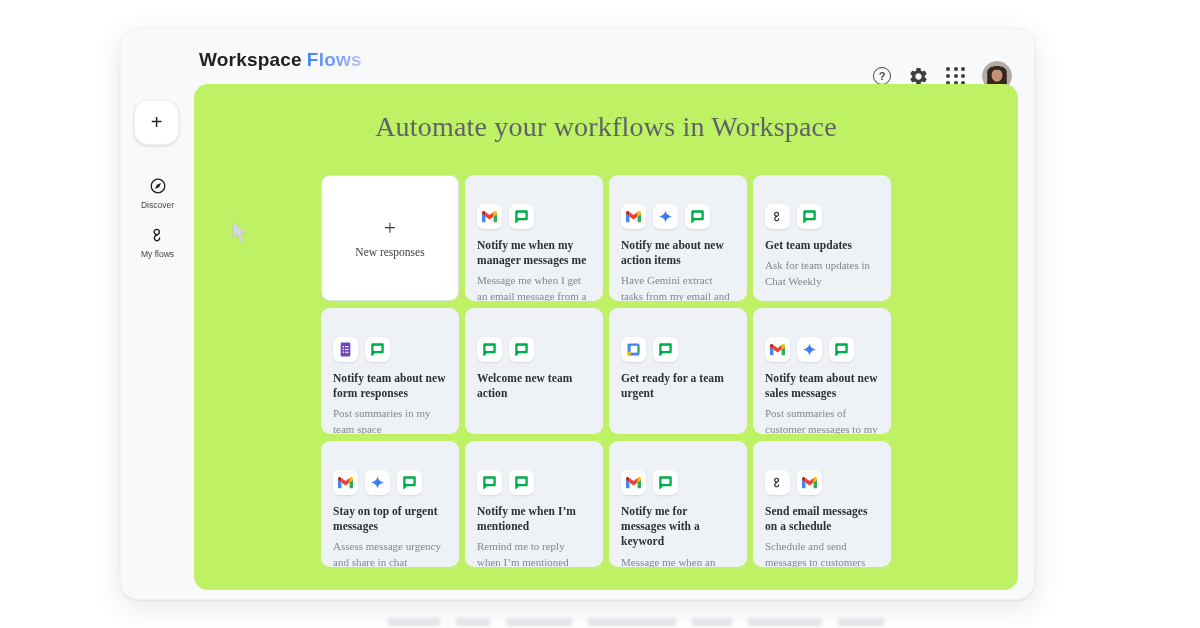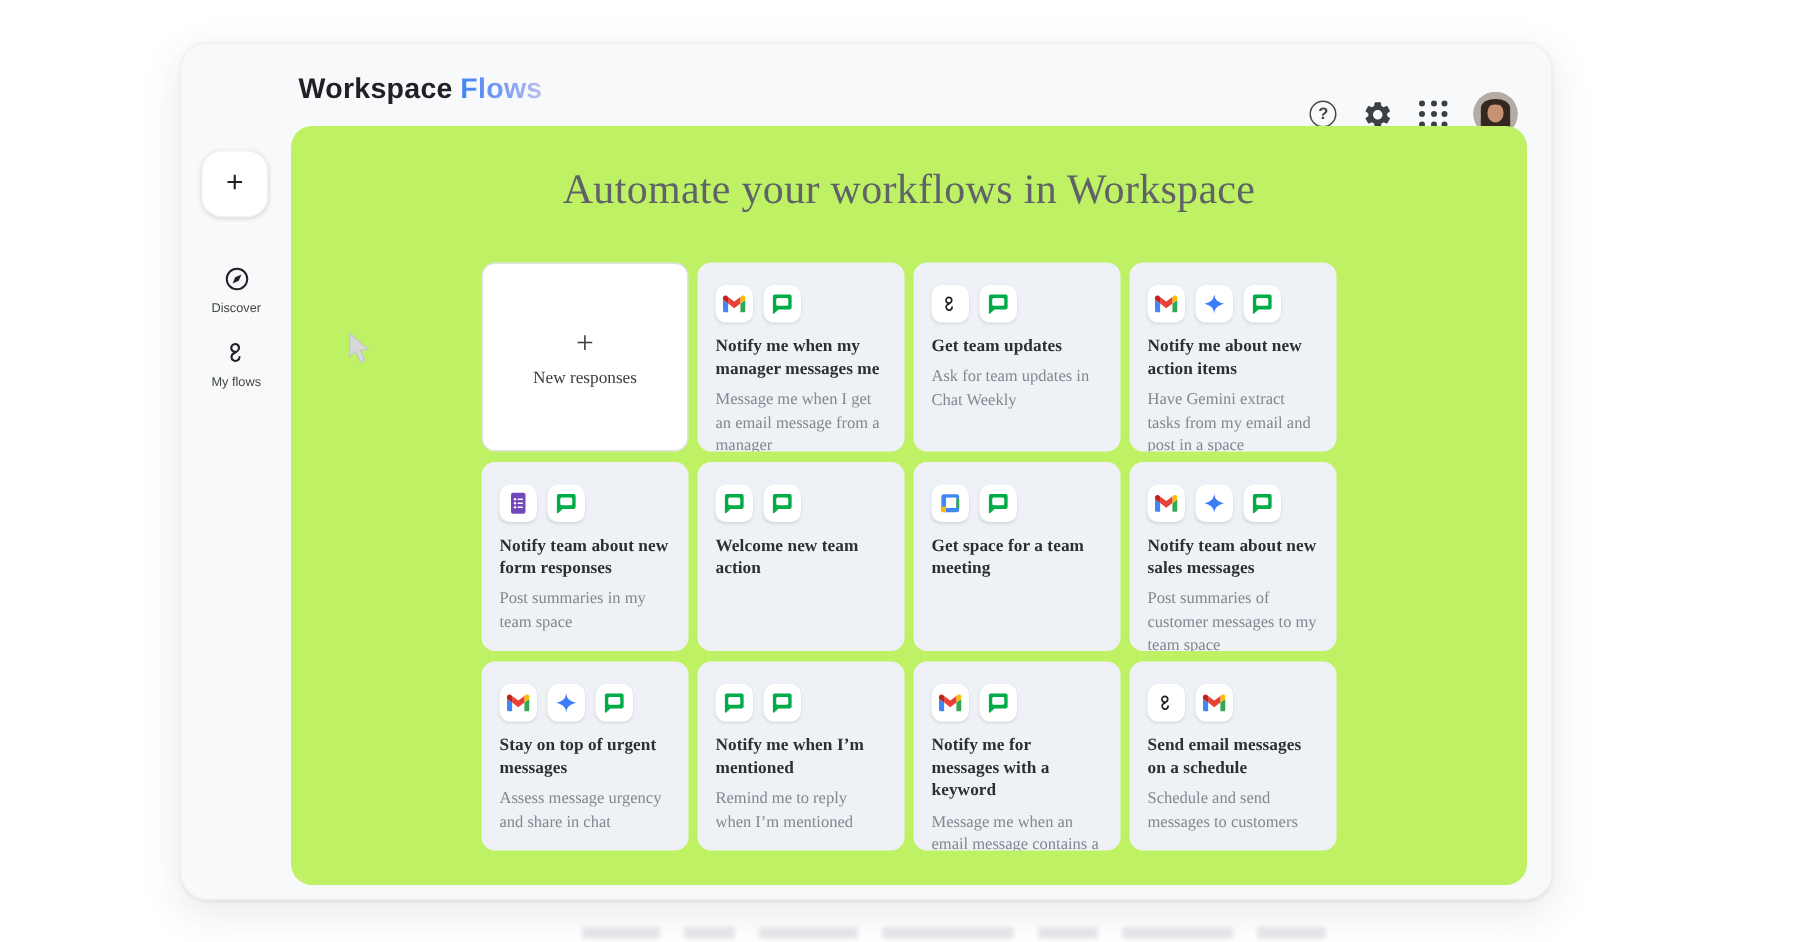--- a/index.html
+++ b/index.html
@@ -51,21 +51,21 @@
   .grid { position:absolute; left:127px; top:91px;
           display:grid; grid-template-columns:repeat(4,138px);
           grid-auto-rows:126px; gap:7px 6px; }
 
   .newcard { background:#ffffff; border:1px solid #dfe1e5; border-radius:9px;
              display:flex; flex-direction:column; align-items:center; justify-content:center;
              gap:7px; cursor:pointer; }
   .newcard .plus { font-size:21px; color:#3c4043; font-weight:400; line-height:1; }
   .newcard .nlabel { font-size:11.5px; color:#3c4043; }
 
-  .tcard { background:#eef1f6; border-radius:9px; padding:15px 12px; cursor:pointer;
+  .tcard { background:#eef1f6; border-radius:9px; padding:29px 12px; cursor:pointer;
            overflow:hidden; }
   .chips { display:flex; gap:7px; margin-bottom:9px; }
   .chip { width:25px; height:25px; background:#ffffff; border-radius:7px;
           box-shadow:0 1px 2px rgba(60,64,67,.14);
           display:flex; align-items:center; justify-content:center; }
   .chip svg { display:block; }
   .ctitle { font-size:11.5px; line-height:1.32; font-weight:700; color:#2d2f33;
             margin-bottom:5px; letter-spacing:.05px; }
   .cdesc  { font-size:11px; line-height:1.4; color:#83878e; }
 
@@ -167,59 +167,59 @@
                   <rect x="5.6" y="5.8" width="12.8" height="8.4" rx="1.6" fill="#ffffff"></rect>
                 </svg>
               </span>
             </div>
     <div class="ctitle">Notify me when my manager messages me</div>
     <div class="cdesc">Message me when I get an email message from a manager</div>
   </div>
           <div class="tcard">
     <div class="chips">
               <span class="chip">
+                <svg width="15" height="13" viewBox="0 0 24 20">
+                  <path fill="#4285F4" d="M1.64 19.1h3.82V9.8L0 5.7v11.77c0 .9.73 1.63 1.64 1.63z"></path>
+                  <path fill="#34A853" d="M18.55 19.1h3.81c.9 0 1.64-.73 1.64-1.63V5.7l-5.45 4.1z"></path>
+                  <path fill="#FBBC04" d="M18.55 2.72V9.8L24 5.7V3.54c0-2.02-2.31-3.18-3.93-1.96z"></path>
+                  <path fill="#EA4335" d="M5.45 9.8V2.72L12 7.63l6.55-4.9V9.8L12 14.7z"></path>
+                  <path fill="#C5221F" d="M0 3.54V5.7l5.45 4.1V2.72L3.93 1.58C2.3.36 0 1.52 0 3.54z"></path>
+                </svg>
+              </span>
+              <span class="chip">
+                <svg width="15" height="15" viewBox="0 0 24 24">
+                  <path fill="#3C7DF7" d="M12 1.5c.6 5.6 2.9 8.4 10.5 10.5-7.6 2.1-9.9 4.9-10.5 10.5C11.4 16.9 9.1 14.1 1.5 12 9.1 9.9 11.4 7.1 12 1.5z"></path>
+                </svg>
+              </span>
+              <span class="chip">
+                <svg width="15" height="15" viewBox="0 0 24 24">
+                  <path fill="#00AC47" d="M22 4v12c0 1.1-.9 2-2 2H8l-4.6 4.4c-.5.5-1.4.1-1.4-.6V4c0-1.1.9-2 2-2h16c1.1 0 2 .9 2 2z"></path>
+                  <rect x="5.6" y="5.8" width="12.8" height="8.4" rx="1.6" fill="#ffffff"></rect>
+                </svg>
+              </span>
+            </div>
+    <div class="ctitle">Notify me about new action items</div>
+    <div class="cdesc">Have Gemini extract tasks from my email and post in a space</div>
+  </div>
+          <div class="tcard">
+    <div class="chips">
+              <span class="chip">
                 <svg width="15" height="15" viewBox="0 0 24 24">
                   <path d="M10.6 11.4 a3.1 3.1 0 1 1 3 -3.1 c0 2.7 -2.5 3.5 -4.4 4.5 a3.2 3.2 0 1 0 4.8 2.8" fill="none" stroke="#202124" stroke-width="1.8" stroke-linecap="round"></path>
                 </svg>
               </span>
               <span class="chip">
                 <svg width="15" height="15" viewBox="0 0 24 24">
                   <path fill="#00AC47" d="M22 4v12c0 1.1-.9 2-2 2H8l-4.6 4.4c-.5.5-1.4.1-1.4-.6V4c0-1.1.9-2 2-2h16c1.1 0 2 .9 2 2z"></path>
                   <rect x="5.6" y="5.8" width="12.8" height="8.4" rx="1.6" fill="#ffffff"></rect>
                 </svg>
               </span>
             </div>
     <div class="ctitle">Get team updates</div>
     <div class="cdesc">Ask for team updates in Chat Weekly</div>
-  </div>
-          <div class="tcard">
-    <div class="chips">
-              <span class="chip">
-                <svg width="15" height="13" viewBox="0 0 24 20">
-                  <path fill="#4285F4" d="M1.64 19.1h3.82V9.8L0 5.7v11.77c0 .9.73 1.63 1.64 1.63z"></path>
-                  <path fill="#34A853" d="M18.55 19.1h3.81c.9 0 1.64-.73 1.64-1.63V5.7l-5.45 4.1z"></path>
-                  <path fill="#FBBC04" d="M18.55 2.72V9.8L24 5.7V3.54c0-2.02-2.31-3.18-3.93-1.96z"></path>
-                  <path fill="#EA4335" d="M5.45 9.8V2.72L12 7.63l6.55-4.9V9.8L12 14.7z"></path>
-                  <path fill="#C5221F" d="M0 3.54V5.7l5.45 4.1V2.72L3.93 1.58C2.3.36 0 1.52 0 3.54z"></path>
-                </svg>
-              </span>
-              <span class="chip">
-                <svg width="15" height="15" viewBox="0 0 24 24">
-                  <path fill="#3C7DF7" d="M12 1.5c.6 5.6 2.9 8.4 10.5 10.5-7.6 2.1-9.9 4.9-10.5 10.5C11.4 16.9 9.1 14.1 1.5 12 9.1 9.9 11.4 7.1 12 1.5z"></path>
-                </svg>
-              </span>
-              <span class="chip">
-                <svg width="15" height="15" viewBox="0 0 24 24">
-                  <path fill="#00AC47" d="M22 4v12c0 1.1-.9 2-2 2H8l-4.6 4.4c-.5.5-1.4.1-1.4-.6V4c0-1.1.9-2 2-2h16c1.1 0 2 .9 2 2z"></path>
-                  <rect x="5.6" y="5.8" width="12.8" height="8.4" rx="1.6" fill="#ffffff"></rect>
-                </svg>
-              </span>
-            </div>
-    <div class="ctitle">Notify me about new action items</div>
-    <div class="cdesc">Have Gemini extract tasks from my email and post in a space</div>
   </div>
           <div class="tcard">
     <div class="chips">
               <span class="chip">
                 <svg width="13" height="15" viewBox="0 0 24 28">
                   <rect x="3" y="1" width="18" height="26" rx="2.4" fill="#7248B9"></rect>
                   <circle cx="8" cy="9" r="1.5" fill="#fff"></circle>
                   <rect x="11" y="8" width="7" height="2" rx="1" fill="#fff"></rect>
                   <circle cx="8" cy="14" r="1.5" fill="#fff"></circle>
                   <rect x="11" y="13" width="7" height="2" rx="1" fill="#fff"></rect>
@@ -264,21 +264,21 @@
                   <rect x="18.5" y="7" width="3" height="10" fill="#34A853"></rect>
                 </svg>
               </span>
               <span class="chip">
                 <svg width="15" height="15" viewBox="0 0 24 24">
                   <path fill="#00AC47" d="M22 4v12c0 1.1-.9 2-2 2H8l-4.6 4.4c-.5.5-1.4.1-1.4-.6V4c0-1.1.9-2 2-2h16c1.1 0 2 .9 2 2z"></path>
                   <rect x="5.6" y="5.8" width="12.8" height="8.4" rx="1.6" fill="#ffffff"></rect>
                 </svg>
               </span>
             </div>
-    <div class="ctitle">Get space for a team meeting</div>
+    <div class="ctitle">Get ready for a team urgent</div>
   </div>
           <div class="tcard">
     <div class="chips">
               <span class="chip">
                 <svg width="15" height="13" viewBox="0 0 24 20">
                   <path fill="#4285F4" d="M1.64 19.1h3.82V9.8L0 5.7v11.77c0 .9.73 1.63 1.64 1.63z"></path>
                   <path fill="#34A853" d="M18.55 19.1h3.81c.9 0 1.64-.73 1.64-1.63V5.7l-5.45 4.1z"></path>
                   <path fill="#FBBC04" d="M18.55 2.72V9.8L24 5.7V3.54c0-2.02-2.31-3.18-3.93-1.96z"></path>
                   <path fill="#EA4335" d="M5.45 9.8V2.72L12 7.63l6.55-4.9V9.8L12 14.7z"></path>
                   <path fill="#C5221F" d="M0 3.54V5.7l5.45 4.1V2.72L3.93 1.58C2.3.36 0 1.52 0 3.54z"></path>

